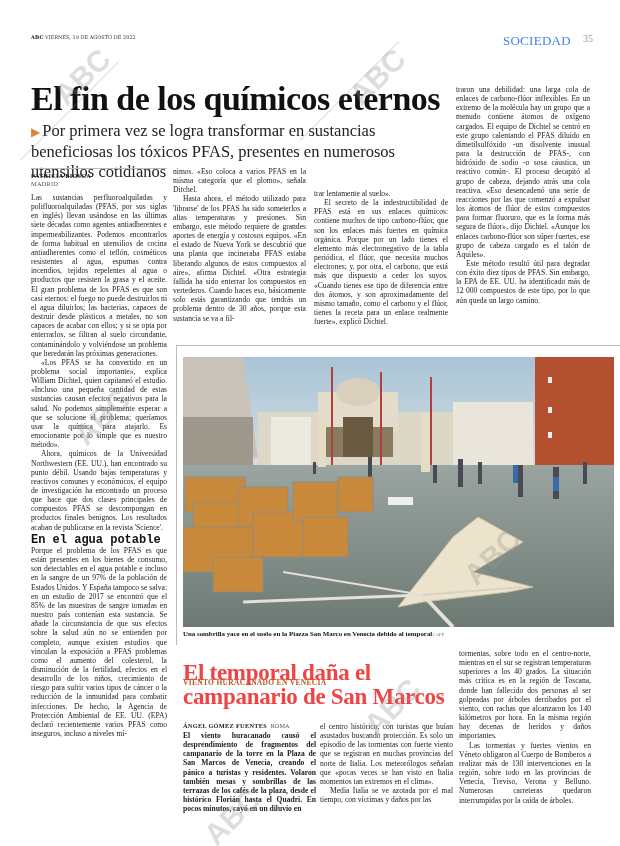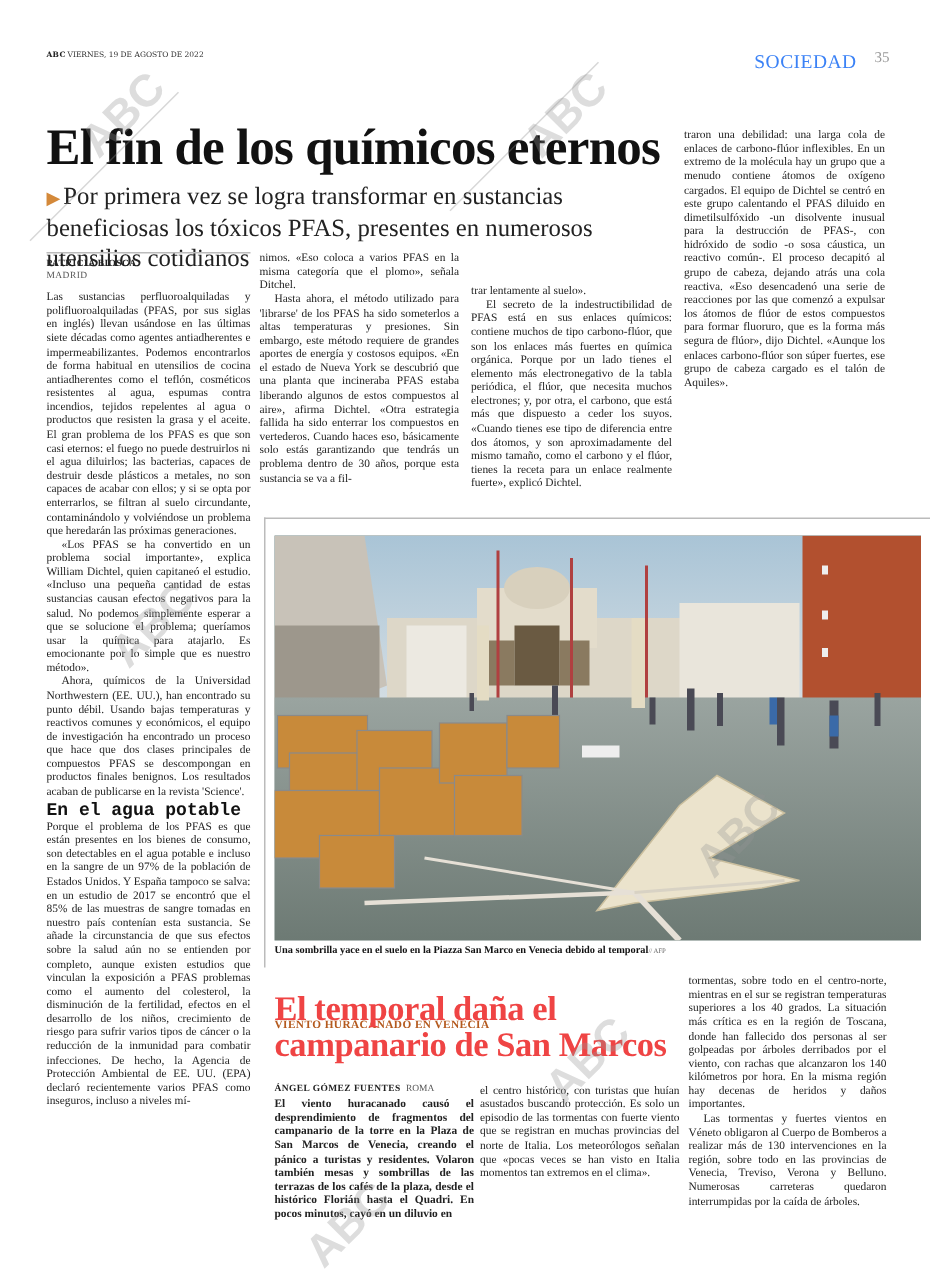--- a/index.html
+++ b/index.html
@@ -68,20 +68,21 @@
   <p>Hasta ahora, el método utilizado para 'librarse' de los PFAS ha sido someterlos a altas temperaturas y presiones. Sin embargo, este método requiere de grandes aportes de energía y costosos equipos. «En el estado de Nueva York se descubrió que una planta que incineraba PFAS estaba liberando algunos de estos compuestos al aire», afirma Dichtel. «Otra estrategia fallida ha sido enterrar los compuestos en vertederos. Cuando haces eso, básicamente solo estás garantizando que tendrás un problema dentro de 30 años, porque esta sustancia se va a fil-</p>
 </div>
 
 <div class="col" style="left:314px; top:167px; width:134px;margin-top:22px;">
   <p class="first">trar lentamente al suelo».</p>
   <p>El secreto de la indestructibilidad de PFAS está en sus enlaces químicos: contiene muchos de tipo carbono-flúor, que son los enlaces más fuertes en química orgánica. Porque por un lado tienes el elemento más electronegativo de la tabla periódica, el flúor, que necesita muchos electrones; y, por otra, el carbono, que está más que dispuesto a ceder los suyos. «Cuando tienes ese tipo de diferencia entre dos átomos, y son aproximadamente del mismo tamaño, como el carbono y el flúor, tienes la receta para un enlace realmente fuerte», explicó Dichtel.</p>
 </div>
 
 <div class="col" style="left:456px; top:85px; width:134px;">
   <p class="first">traron una debilidad: una larga cola de enlaces de carbono-flúor inflexibles. En un extremo de la molécula hay un grupo que a menudo contiene átomos de oxígeno cargados. El equipo de Dichtel se centró en este grupo calentando el PFAS diluido en dimetilsulfóxido -un disolvente inusual para la destrucción de PFAS-, con hidróxido de sodio -o sosa cáustica, un reactivo común-. El proceso decapitó al grupo de cabeza, dejando atrás una cola reactiva. «Eso desencadenó una serie de reacciones por las que comenzó a expulsar los átomos de flúor de estos compuestos para formar fluoruro, que es la forma más segura de flúor», dijo Dichtel. «Aunque los enlaces carbono-flúor son súper fuertes, ese grupo de cabeza cargado es el talón de Aquiles».</p>
+  <p>Este método resultó útil para degradar con éxito diez tipos de PFAS. Sin embargo, la EPA de EE. UU. ha identificado más de 12 000 compuestos de este tipo, por lo que aún queda un largo camino.</p>
 </div>
 
 <div class="rule" style="left:176px; top:345px; width:444px;"></div>
 <div class="rule" style="left:176px; top:345px; width:1px; height:300px;"></div>
 
 <div class="photo">
   <svg width="431" height="270" viewBox="0 0 431 270">
     <defs>
       <linearGradient id="sky" x1="0" y1="0" x2="0" y2="1">
         <stop offset="0" stop-color="#a9c4d6"></stop>
@@ -165,20 +166,21 @@
 <div class="byline" style="left:183px; top:722px;">
   <b>ÁNGEL GÓMEZ FUENTES</b>
   <span style="color:#555; margin-left:2px;">ROMA</span>
 </div>
 
 <div class="col" style="left:183px; top:731px; width:133px;font-weight:bold;">
   <p class="first">El viento huracanado causó el desprendimiento de fragmentos del campanario de la torre en la Plaza de San Marcos de Venecia, creando el pánico a turistas y residentes. Volaron también mesas y sombrillas de las terrazas de los cafés de la plaza, desde el histórico Florián hasta el Quadri. En pocos minutos, cayó en un diluvio en</p>
 </div>
 <div class="col" style="left:320px; top:722px; width:133px;">
   <p class="first">el centro histórico, con turistas que huían asustados buscando protección. Es solo un episodio de las tormentas con fuerte viento que se registran en muchas provincias del norte de Italia. Los meteorólogos señalan que «pocas veces se han visto en Italia momentos tan extremos en el clima».</p>
+  <p>Media Italia se ve azotada por el mal tiempo, con víctimas y daños por las</p>
 </div>
 <div class="col" style="left:459px; top:649px; width:132px;">
   <p class="first">tormentas, sobre todo en el centro-norte, mientras en el sur se registran temperaturas superiores a los 40 grados. La situación más crítica es en la región de Toscana, donde han fallecido dos personas al ser golpeadas por árboles derribados por el viento, con rachas que alcanzaron los 140 kilómetros por hora. En la misma región hay decenas de heridos y daños importantes.</p>
   <p>Las tormentas y fuertes vientos en Véneto obligaron al Cuerpo de Bomberos a realizar más de 130 intervenciones en la región, sobre todo en las provincias de Venecia, Treviso, Verona y Belluno. Numerosas carreteras quedaron interrumpidas por la caída de árboles.</p>
 </div>
 
 <div class="wm-line" style="left:20px; top:160px; width:140px;"></div>
 <div class="watermark" style="left:50px; top:60px;">ABC</div>
 <div class="wm-line" style="left:300px; top:140px; width:140px;"></div>
 <div class="watermark" style="left:345px; top:60px;">ABC</div>

